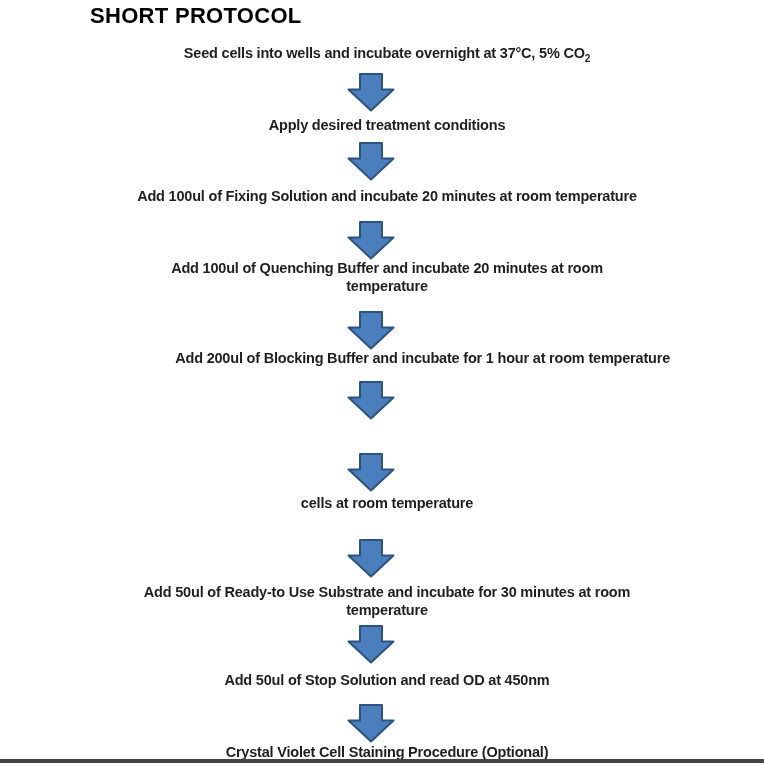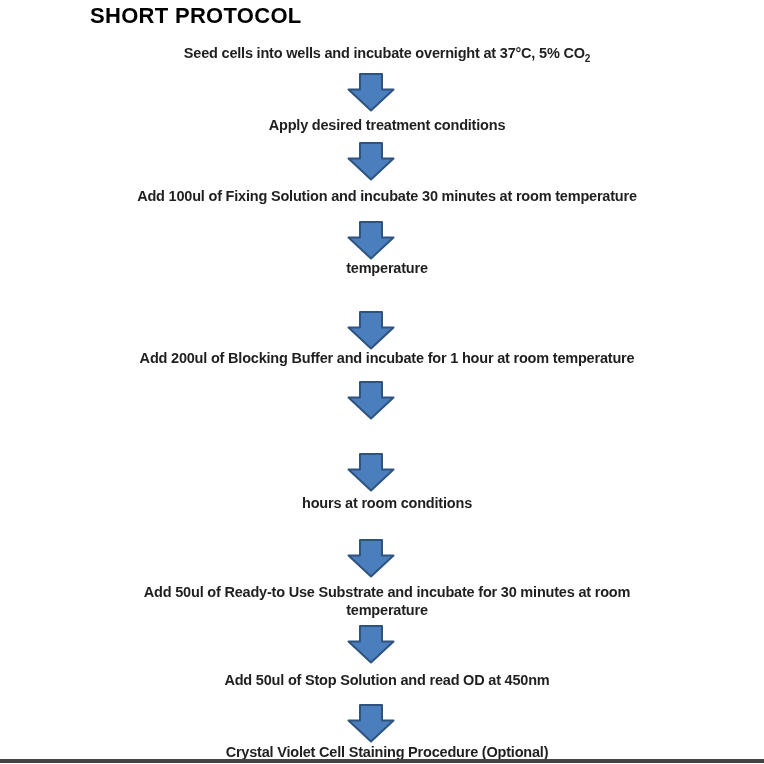--- a/index.html
+++ b/index.html
@@ -53,21 +53,21 @@
     left: 50%;
     transform: translateX(-50%);
     width: 48px;
     height: 39px;
   }
   
   .step-0 { top: 44px; }
   .step-1 { top: 116px; text-align: center; }
   .step-2 { top: 187px; }
   .step-3 { top: 259px; }
-  .step-4 { top: 349px; }
+  .step-4 { top: 349px; text-align: right; }
   .step-5 { top: 423px; }
   .step-6 { top: 494px; }
   .step-7 { top: 583px; }
   .step-8 { top: 671px; }
   .step-9 { top: 743px; }
   .arrow-0 { top: 73px; }
   .arrow-1 { top: 142px; }
   .arrow-2 { top: 221px; }
   .arrow-3 { top: 311px; }
   .arrow-4 { top: 381px; }
@@ -102,28 +102,29 @@
 
     <div class="step step-1">
       <div class="line">Apply desired treatment conditions</div>
     </div>
 
     <svg class="arrow arrow-1" viewBox="0 0 48 39">
       <polygon points="13,1 35,1 35,16.5 46.5,16.5 24,37.5 1.5,16.5 13,16.5" stroke-width="2" stroke-linejoin="round" fill="#4a7ebc" stroke="#2e5380"></polygon>
     </svg>
 
     <div class="step step-2">
-      <div class="line">Add 100ul of Fixing Solution and incubate 30 minutes at room temperature</div>
+      <div class="line">Add 100ul of Fixing Solution and incubate 20 minutes at room temperature</div>
     </div>
 
     <svg class="arrow arrow-2" viewBox="0 0 48 39">
       <polygon points="13,1 35,1 35,16.5 46.5,16.5 24,37.5 1.5,16.5 13,16.5" stroke-width="2" stroke-linejoin="round" fill="#4a7ebc" stroke="#2e5380"></polygon>
     </svg>
 
     <div class="step step-3">
+      <div class="line">Add 100ul of Quenching Buffer and incubate 20 minutes at room</div>
       <div class="line">temperature</div>
     </div>
 
     <svg class="arrow arrow-3" viewBox="0 0 48 39">
       <polygon points="13,1 35,1 35,16.5 46.5,16.5 24,37.5 1.5,16.5 13,16.5" stroke-width="2" stroke-linejoin="round" fill="#4a7ebc" stroke="#2e5380"></polygon>
     </svg>
 
     <div class="step step-4">
       <div class="line">Add 200ul of Blocking Buffer and incubate for 1 hour at room temperature</div>
     </div>
@@ -131,21 +132,21 @@
     <svg class="arrow arrow-4" viewBox="0 0 48 39">
       <polygon points="13,1 35,1 35,16.5 46.5,16.5 24,37.5 1.5,16.5 13,16.5" stroke-width="2" stroke-linejoin="round" fill="#4a7ebc" stroke="#2e5380"></polygon>
     </svg>
 
 
     <svg class="arrow arrow-5" viewBox="0 0 48 39">
       <polygon points="13,1 35,1 35,16.5 46.5,16.5 24,37.5 1.5,16.5 13,16.5" stroke-width="2" stroke-linejoin="round" fill="#4a7ebc" stroke="#2e5380"></polygon>
     </svg>
 
     <div class="step step-6">
-      <div class="line">hours at room conditions</div>
+      <div class="line">cells at room temperature</div>
     </div>
 
     <svg class="arrow arrow-6" viewBox="0 0 48 39">
       <polygon points="13,1 35,1 35,16.5 46.5,16.5 24,37.5 1.5,16.5 13,16.5" stroke-width="2" stroke-linejoin="round" fill="#4a7ebc" stroke="#2e5380"></polygon>
     </svg>
 
     <div class="step step-7">
       <div class="line">Add 50ul of Ready-to Use Substrate and incubate for 30 minutes at room</div>
       <div class="line">temperature</div>
     </div>

